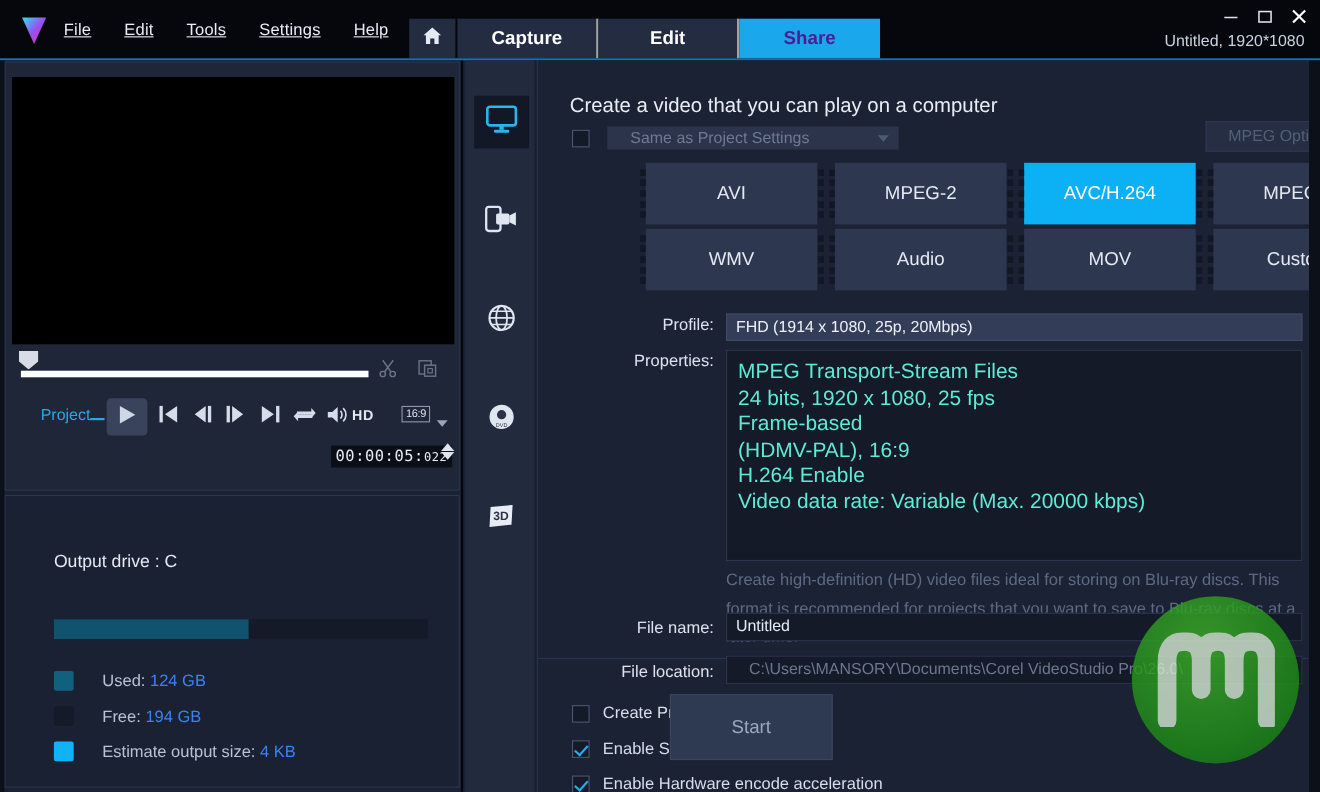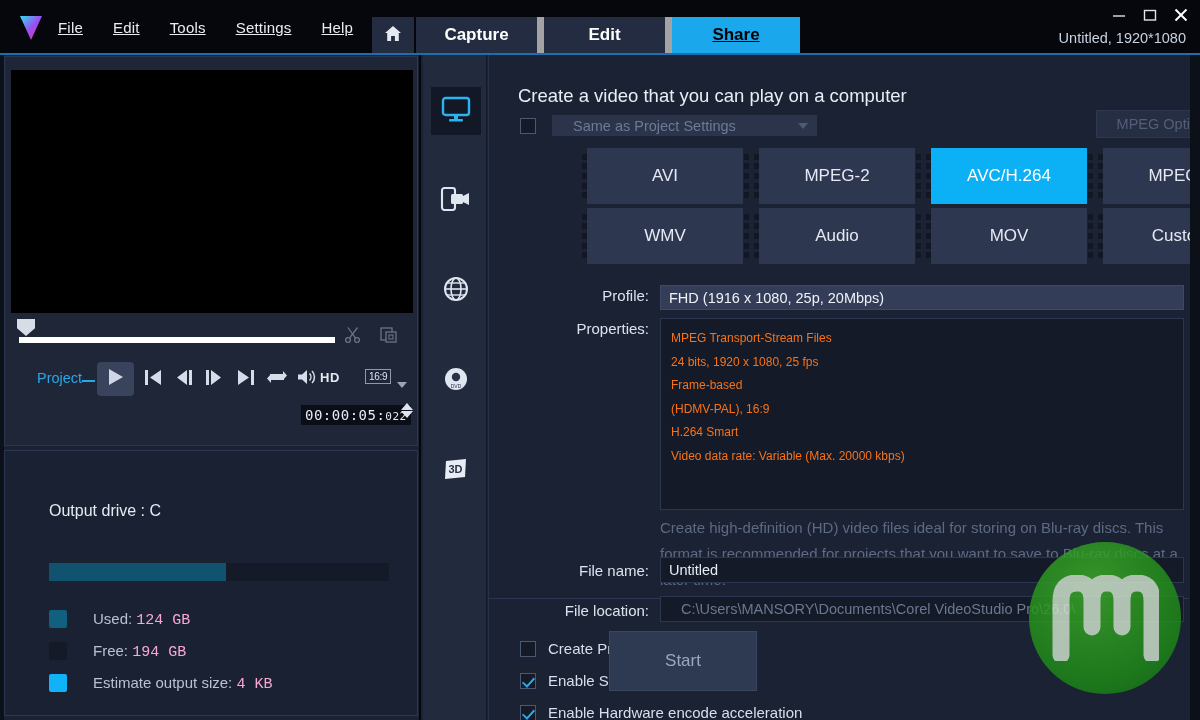--- a/index.html
+++ b/index.html
@@ -41,24 +41,24 @@
   }
   .tab-home {
     width: 44px; background: #232c40;
     display: flex; align-items: center; justify-content: center;
     border-right: 2px solid #05070c;
   }
   .tab {
     min-width: 128px; background: #232c40;
     display: flex; align-items: center; justify-content: center;
     color: #ffffff; font-size: 17px; font-weight: bold;
-    border-right: 7px solid #a3a3a3;
+    border-right: 2px solid #a3a3a3;
     cursor: default;
   }
-  .tab.active { background: #1aa7ec; color: #000000; border-right: none; text-decoration: underline; }
+  .tab.active { background: #1aa7ec; color: #4c1d95; border-right: none; }
 
   .wincontrols {
     position: absolute; right: 12px; top: 8px;
     display: flex; align-items: center; gap: 17px;
     color: #dfe5ef;
   }
   .wc-btn { width: 14px; height: 14px; position: relative; cursor: default; }
   .projectinfo {
     position: absolute; right: 14px; top: 30px;
     color: #c9d2e0; font-size: 14.5px;
@@ -165,21 +165,21 @@
   }
   .drive-bar-fill { height: 100%; background: #11526e; }
   .legend { position: absolute; left: 44px; top: 152px; }
   .legend-row {
     display: flex; align-items: center; height: 32px;
   }
   .legend-swatch { width: 18px; height: 18px; border-radius: 2px; }
   .legend-text {
     margin-left: 26px; color: #b8c2d4; font-size: 15px;
   }
-  .legend-val { color: #f9a8d4; font-family: Liberation Mono, monospace; }
+  .legend-val { color: #3b82f6; }
 
   
   .rightcol {
     position: absolute; left: 423px; top: 55px; width: 777px; height: 665px;
     background: #1b2233;
   }
   .rail {
     position: absolute; left: 0; top: 0; width: 64px; height: 665px;
     background: #222b3e; border-right: 1px solid #141a28;
   }
@@ -264,21 +264,21 @@
     background: #333d57; color: #eef2f8; font-size: 14.5px;
     display: flex; align-items: center; padding-left: 8px;
     border: 1px solid #3d4965;
   }
   .props-box {
     position: absolute; left: 171px; top: 263px; width: 524px; height: 192px;
     background: #141a28; border: 1px solid #2c3650;
     padding: 8px 10px;
   }
   .props-line {
-    color: #f97316; font-size: 12px; line-height: 23.5px;
+    color: #5eead4; font-size: 19px; line-height: 23.5px;
   }
   .desc-box {
     position: absolute; left: 171px; top: 460px; width: 524px; height: 76px;
     color: #5d6a84; font-size: 15px; line-height: 26px;
   }
   .divider {
     position: absolute; left: 0px; top: 543px; width: 700px; height: 1px;
     background: #2b3650;
   }
 
@@ -698,30 +698,30 @@
                 <div class="hole"></div>
                 <div class="hole"></div>
                 <div class="hole"></div>
               </div>
               <span>Custom</span>
             </div>
           </div>
 
         <div class="row-label" style="left:60px; top:232px; width:100px;">Profile:</div>
         <div class="profile-combo">
-          <span>FHD (1916 x 1080, 25p, 20Mbps)</span>
+          <span>FHD (1914 x 1080, 25p, 20Mbps)</span>
         </div>
 
         <div class="row-label" style="left:35px; top:265px; width:125px;">Properties:</div>
         <div class="props-box" id="propsbox">
             <div class="props-line">MPEG Transport-Stream Files</div>
             <div class="props-line">24 bits, 1920 x 1080, 25 fps</div>
             <div class="props-line">Frame-based</div>
             <div class="props-line">(HDMV-PAL),  16:9</div>
-            <div class="props-line">H.264 Smart</div>
+            <div class="props-line">H.264 Enable</div>
             <div class="props-line">Video data rate: Variable (Max. 20000 kbps)</div>
           </div>
 
         <div class="desc-box">Create high-definition (HD) video files ideal for storing on Blu-ray discs. This format is recommended for projects that you want to save to Blu-ray discs at a later time.</div>
         <div class="divider"></div>
 
         <div class="row-label" style="left:48px; top:507px; width:112px;">File name:</div>
         <div class="field-input" style="left:171px; top:502px; width:524px;">
           <span>Untitled</span>
         </div>

